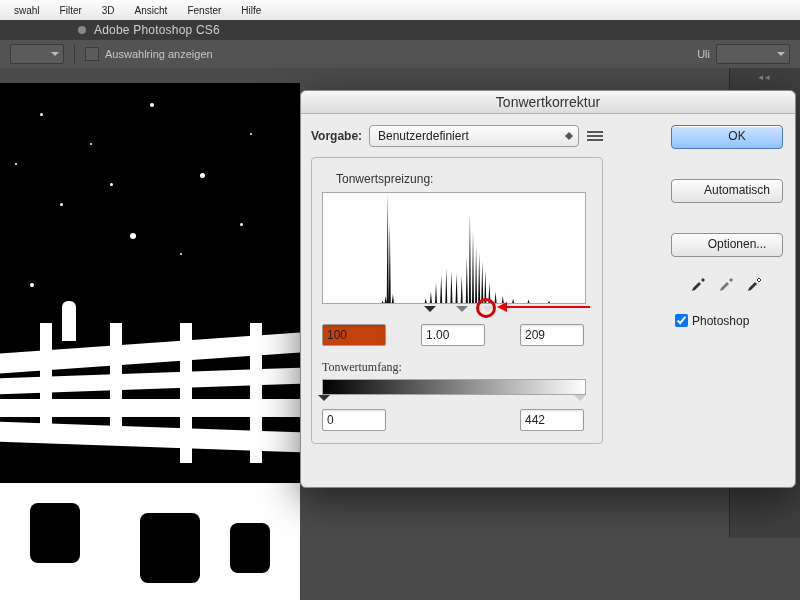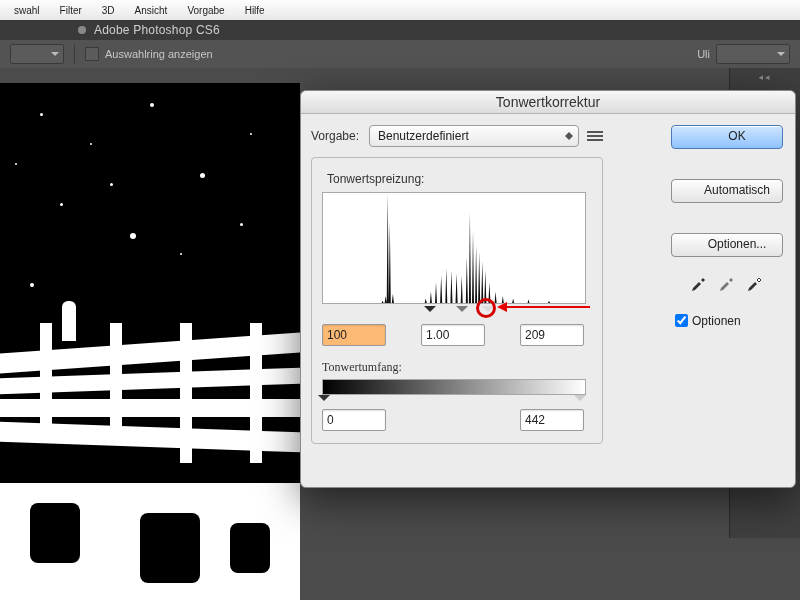--- a/index.html
+++ b/index.html
@@ -40,34 +40,34 @@
   .select{height:22px;background:linear-gradient(#fdfdfd,#e9e9e9);border:1px solid #9b9b9b;border-radius:4px;position:relative;box-sizing:border-box;padding:0 20px 0 8px;line-height:20px;color:#222;font-size:12px;box-shadow:0 1px 0 #fff inset;}
   .select .arrows{position:absolute;right:2px;top:2px;width:14px;height:16px;}
   .select .arrows:before,.select .arrows:after{content:"";position:absolute;left:3px;border:4px solid transparent;}
   .select .arrows:before{top:0;border-bottom-color:#555;}
   .select .arrows:after{bottom:0;border-top-color:#555;}
   .presetmenu{width:16px;height:16px;margin-left:8px;display:flex;flex-direction:column;justify-content:space-between;padding:3px 0;box-sizing:border-box;}
   .presetmenu span{height:2px;background:#555;display:block;}
   
   .group{border:1px solid #b8b8b8;border-radius:4px;padding:10px 10px 12px 10px;position:relative;}
   .group.ch{margin-top:2px;}
-  .histlabel{color:#333;font-size:12px;margin:4px 0 6px 5px;}
+  .histlabel{color:#333;font-size:12px;margin:4px 0 6px 14px;}
   .histbox{width:262px;height:110px;background:#fff;border:1px solid #a8a8a8;position:relative;overflow:hidden;}
   
   .slidertrack{width:262px;height:14px;position:relative;margin-top:0;}
   .tri{position:absolute;top:2px;width:0;height:0;border:6px solid transparent;border-top-color:#333;}
   .tri.black{left:102px;border-top-color:#2a2a2a;}
   .tri.gray{left:134px;border-top-color:#7a7a7a;}
   .tri.white{left:160px;border-top-color:#dcdcdc;}
   .ring{position:absolute;top:-6px;left:154px;width:20px;height:20px;border:3px solid #d40000;border-radius:50%;box-sizing:border-box;}
   .arrow-ann{position:absolute;top:2px;height:2px;background:#e60000;}
   .arrow-ann:before{content:"";position:absolute;left:-8px;top:-4px;border:5px solid transparent;border-right:10px solid #e60000;}
   .inputs3{display:flex;justify-content:space-between;width:262px;margin-top:6px;}
   .numbox{width:54px;height:20px;background:#fff;border:1px solid #9b9b9b;border-radius:2px;font-size:12px;color:#222;text-align:left;padding:0 4px;line-height:20px;box-shadow:inset 0 1px 2px rgba(0,0,0,.12);}
-  .numbox.sel{background:#fdba74;}
+  .numbox.sel{background:#c2410c;}
   .outlabel{color:#333;font-size:12px;margin:14px 0 4px 0;font-family:Liberation Serif, serif;}
   .gradient{width:262px;height:14px;background:linear-gradient(to right,#000,#fff);border:1px solid #a8a8a8;}
   .outtrack{width:262px;height:10px;position:relative;}
   .outtrack .tri{top:0;}
   .outtrack .tri.blk{left:-4px;border-top-color:#333;}
   .outtrack .tri.wht{left:252px;border-top-color:#ccc;}
   .inputs2{display:flex;justify-content:space-between;width:262px;margin-top:4px;}
   
   .dlg-right{position:absolute;right:12px;top:12px;width:112px;display:flex;flex-direction:column;gap:10px;}
   .btn{height:22px;border:1px solid #8f8f8f;border-radius:4px;background:linear-gradient(#fdfdfd,#e4e4e4);color:#222;font-size:12px;text-align:center;line-height:20px;box-shadow:0 1px 0 #fff inset;padding-left:20px;}
@@ -80,21 +80,21 @@
   .preview input{margin-right:4px;}
 </style>
 </head>
 <body>
 
 <div class="menubar">
   <span class="mi">swahl</span>
   <span class="mi">Filter</span>
   <span class="mi">3D</span>
   <span class="mi">Ansicht</span>
-  <span class="mi">Vorgabe</span>
+  <span class="mi">Fenster</span>
   <span class="mi">Hilfe</span>
 </div>
 
 <div class="apptitle">
   <span class="bullet"></span>
   <span>Adobe Photoshop CS6</span>
 </div>
 
 <div class="optbar">
   <div class="dd"></div>
@@ -157,21 +157,21 @@
 
 </div>
 
 <div class="dialog">
   <div class="dlg-title">Tonwertkorrektur</div>
   <div class="dlg-body">
 
     <div class="dlg-left">
 
       <div class="row">
-        <label style="width:58px;">Vorgabe:</label>
+        <label style="width:58px;font-weight:bold;">Vorgabe:</label>
         <div class="select" style="flex:1;">
           <span>Benutzerdefiniert</span><div class="arrows"></div>
         </div>
         <div class="presetmenu">
             <span></span>
             <span></span>
             <span></span>
           </div>
       </div>
 
@@ -227,18 +227,18 @@
               <path d="M3 15l6-6 2 2-6 6-3 1z" fill="#777"></path>
               <path d="M11 7l2-2 2 2-2 2z" fill="#777"></path>
             </svg></div>
         <div class="eye"><svg viewBox="0 0 18 18">
               <path d="M3 15l6-6 2 2-6 6-3 1z" fill="#333"></path>
               <path d="M11 7l2-2 2 2-2 2z" fill="#fff" stroke="#333"></path>
             </svg></div>
       </div>
       <label class="preview">
         <input type="checkbox" checked="" style="">
-        <span>Optionen</span>
+        <span>Photoshop</span>
       </label>
     </div>
 
   </div>
 </div>
 
 </body></html>

